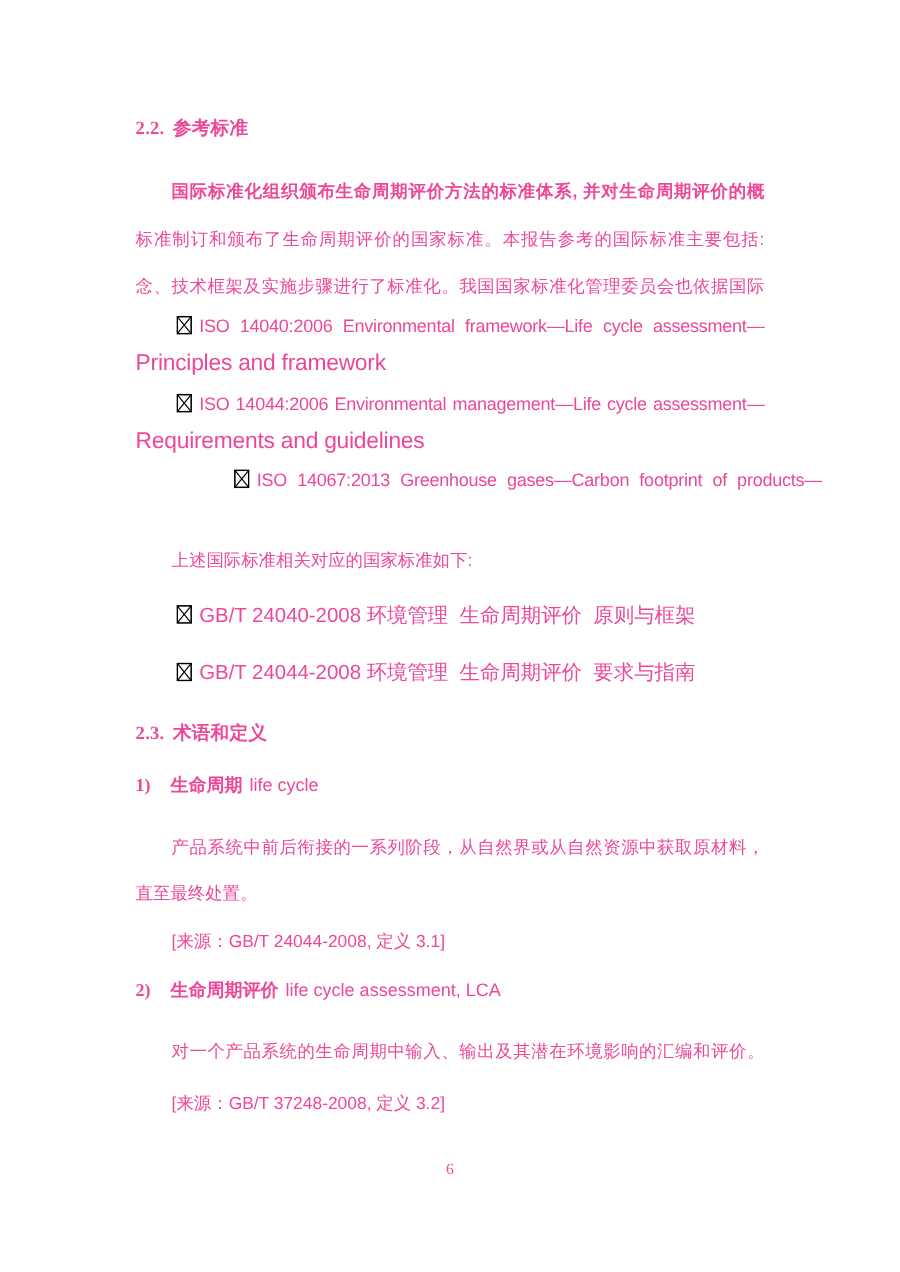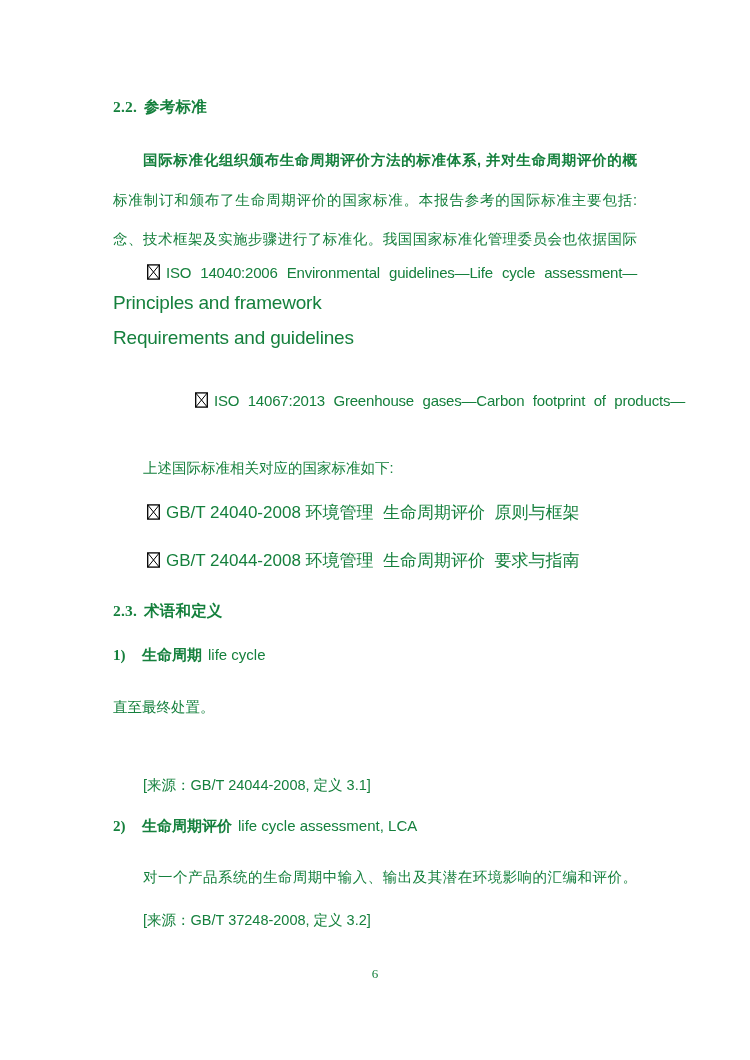--- a/index.html
+++ b/index.html
@@ -1,21 +1,21 @@
 <!DOCTYPE html>
 <html><head>
 <meta charset="utf-8">
 <style>
   html, body { margin: 0; padding: 0; background: #ffffff; }
   .page {
     position: relative;
     width: 750px;
     height: 1060px;
     background: #ffffff;
-    color: #15803d;
+    color: #ec4899;
     font-family: "Liberation Sans", "DejaVu Sans", sans-serif;
     overflow: hidden;
   }
   .blk { position: absolute; left: 113px; width: 524px; }
 
   
   .hsec { margin: 0; font-size: 15.5px; font-weight: bold; letter-spacing: 0.2px; }
   .hsec .num { font-family: "Liberation Serif", "DejaVu Serif", serif; margin-right: 7px; }
 
   
@@ -99,25 +99,29 @@
   <div class="blk" id="p22">
     <div class="cnline full indent">国际标准化组织颁布生命周期评价方法的标准体系, 并对生命周期评价的概</div>
     <div class="cnline full">标准制订和颁布了生命周期评价的国家标准。本报告参考的国际标准主要包括:</div>
     <div class="cnline full">念、技术框架及实施步骤进行了标准化。我国国家标准化管理委员会也依据国际</div>
   </div>
 
   <div class="blk" id="iso1">
     <div class="isoline1"><span class="bullet-icon"><svg width="13" height="16" viewBox="0 0 13 16">
             <rect x="0.7" y="0.9" width="11.6" height="14.2" fill="none" stroke="#000" stroke-width="1.3"></rect>
             <path d="M0.7 0.9 L12.3 15.1 M12.3 0.9 L0.7 15.1" stroke="#000" stroke-width="1" fill="none"></path>
-          </svg></span><span>ISO 14040:2006 Environmental guidelines—Life cycle assessment—</span></div>
+          </svg></span><span>ISO 14040:2006 Environmental framework—Life cycle assessment—</span></div>
     <div class="isoline2">Principles and framework</div>
   </div>
 
   <div class="blk" id="iso2">
+    <div class="isoline1"><span class="bullet-icon"><svg width="13" height="16" viewBox="0 0 13 16">
+            <rect x="0.7" y="0.9" width="11.6" height="14.2" fill="none" stroke="#000" stroke-width="1.3"></rect>
+            <path d="M0.7 0.9 L12.3 15.1 M12.3 0.9 L0.7 15.1" stroke="#000" stroke-width="1" fill="none"></path>
+          </svg></span><span>ISO 14044:2006 Environmental management—Life cycle assessment—</span></div>
     <div class="isoline2">Requirements and guidelines</div>
   </div>
 
   <div class="blk" id="iso3">
     <div class="isoline1"><span class="bullet-icon"><svg width="13" height="16" viewBox="0 0 13 16">
             <rect x="0.7" y="0.9" width="11.6" height="14.2" fill="none" stroke="#000" stroke-width="1.3"></rect>
             <path d="M0.7 0.9 L12.3 15.1 M12.3 0.9 L0.7 15.1" stroke="#000" stroke-width="1" fill="none"></path>
           </svg></span><span>ISO 14067:2013 Greenhouse gases—Carbon footprint of products—</span></div>
   </div>
 
@@ -131,20 +135,21 @@
   <div class="blk gbline" id="gb2"><span class="bullet-icon"><svg width="13" height="16" viewBox="0 0 13 16">
           <rect x="0.7" y="0.9" width="11.6" height="14.2" fill="none" stroke="#000" stroke-width="1.3"></rect>
           <path d="M0.7 0.9 L12.3 15.1 M12.3 0.9 L0.7 15.1" stroke="#000" stroke-width="1" fill="none"></path>
         </svg></span><span>GB/T 24044-2008 环境管理  生命周期评价  要求与指南</span></div>
 
   <h2 class="blk hsec" id="h23"><span class="num">2.3.</span><span class="ttl">术语和定义</span></h2>
 
   <div class="blk termline" id="term1"><span class="marker">1)</span><span class="zh">生命周期</span><span class="en">life cycle</span></div>
 
   <div class="blk" id="def1">
+    <div class="defline full indent">产品系统中前后衔接的一系列阶段，从自然界或从自然资源中获取原材料，</div>
     <div class="defline">直至最终处置。</div>
   </div>
 
   <div class="blk srcline" id="src1">[来源：GB/T 24044-2008, 定义 3.1]</div>
 
   <div class="blk termline" id="term2"><span class="marker">2)</span><span class="zh">生命周期评价</span><span class="en">life cycle assessment, LCA</span></div>
 
   <div class="blk" id="def2">
     <div class="defline full indent">对一个产品系统的生命周期中输入、输出及其潜在环境影响的汇编和评价。</div>
   </div>

